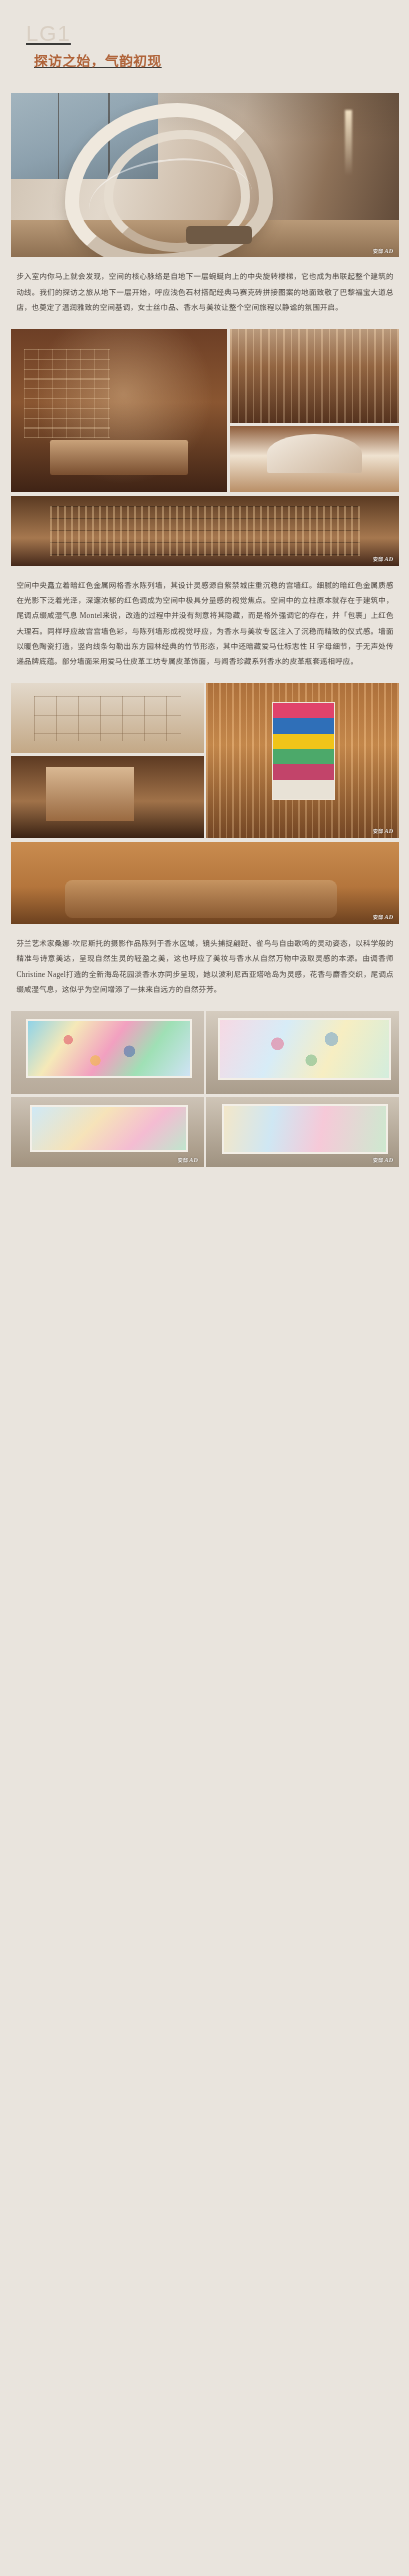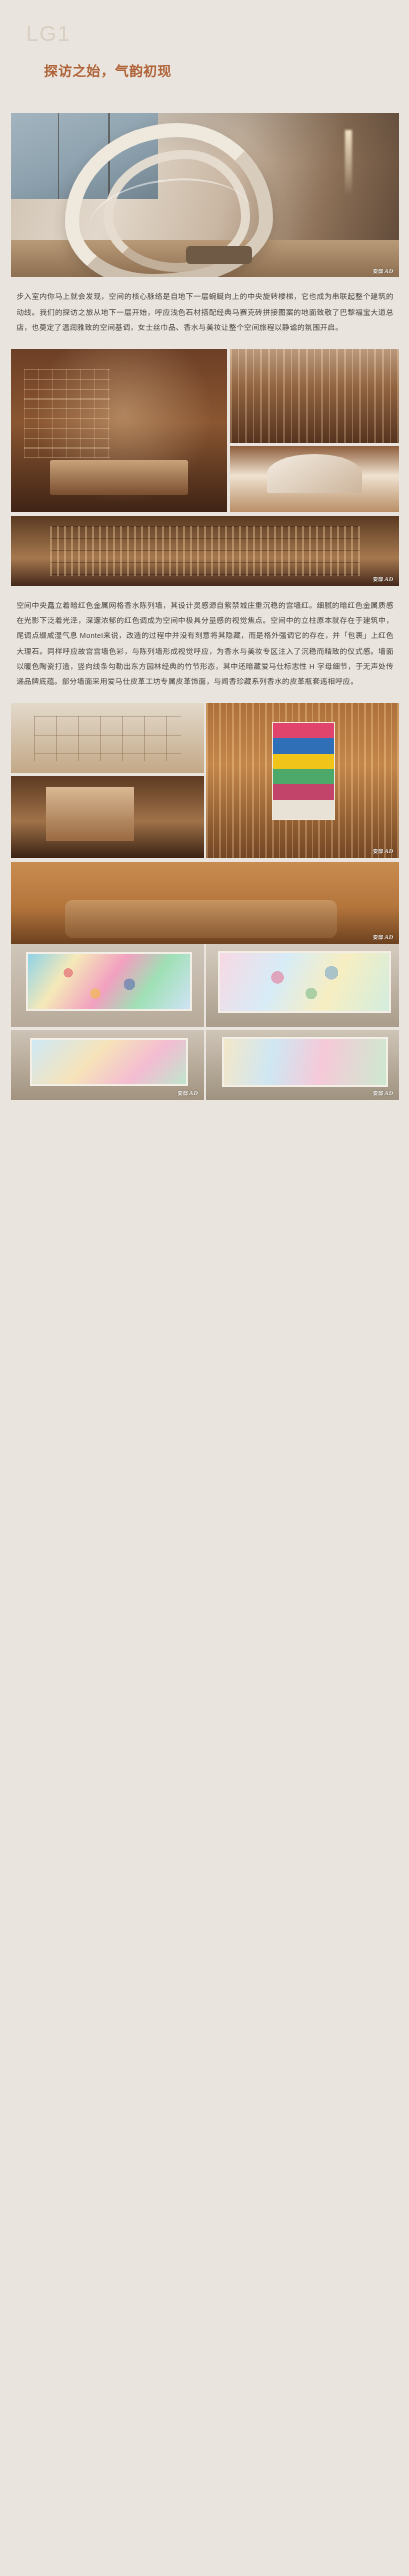--- a/index.html
+++ b/index.html
@@ -16,37 +16,38 @@
   .page {
     width: 410px;
     position: relative;
     background: #e9e4dd;
     overflow: hidden;
   }
 
   
   .header {
     padding: 23px 26px 14px 26px;
+    text-decoration: underline;
   }
   .header-kicker {
     font-size: 22px;
     letter-spacing: 1.1px;
     color: #d9cfc3;
     font-weight: 400;
     line-height: 1;
     margin: 0 0 7.6px 0;
     font-family: "Liberation Sans", sans-serif;
   }
   .header-title {
     font-size: 13.7px;
     letter-spacing: 0.5px;
     color: #b0643a;
     font-weight: 700;
     line-height: 1.35;
-    margin: 18px;
+    margin: 8px;
   }
 
   
   .imgblock {
     position: relative;
     margin: 0 11px;
     overflow: hidden;
   }
   .imgblock.full {
     margin: 0 11px;
@@ -71,20 +72,21 @@
   }
 
   
   .para {
     margin: 12px 16.4px 14px 16.4px;
     font-size: 7.4px;
     line-height: 2.05;
     color: #4a443f;
     text-align: justify;
     letter-spacing: 0.2px;
+    font-family: Liberation Serif, serif;
   }
 
   
   .ph-stair {
     height: 164px;
     background:
       linear-gradient(to bottom, rgba(0,0,0,0.12), rgba(0,0,0,0) 30%),
       linear-gradient(105deg, #cfc2b2 0%, #e2d8cb 28%, #c9b6a2 55%, #8d7158 78%, #5d4736 100%);
     position: relative;
   }
@@ -389,20 +391,21 @@
   <div class="spacer-sm"></div>
   <div class="imgblock">
     <div class="ph-art-d" style="height:82px;position:relative;">
       <div class="pod"></div>
     </div>
     <div class="watermark">
       <span>安邸</span><span class="ad">AD</span>
     </div>
   </div>
 
+  <p class="para">芬兰艺术家桑娜·坎尼斯托的摄影作品陈列于香水区域，镜头捕捉翩跹、雀鸟与自由歌鸣的灵动姿态，以科学般的精准与诗意美达，呈现自然生灵的轻盈之美，这也呼应了美妆与香水从自然万物中汲取灵感的本源。由调香师Christine Nagel打造的全新海岛花园淡香水亦同步呈现，她以波利尼西亚塔哈岛为灵感，花香与麝香交织，尾调点缀咸湿气息，这似乎为空间增添了一抹来自远方的自然芬芳。</p>
 
   <div class="grid4">
     <div class="cellwrap ph-ex-a">
       <div class="panel"></div>
     </div>
     <div class="cellwrap ph-ex-b">
       <div class="panel"></div>
     </div>
     <div class="cellwrap ph-ex-c">
       <div class="panel"></div>

